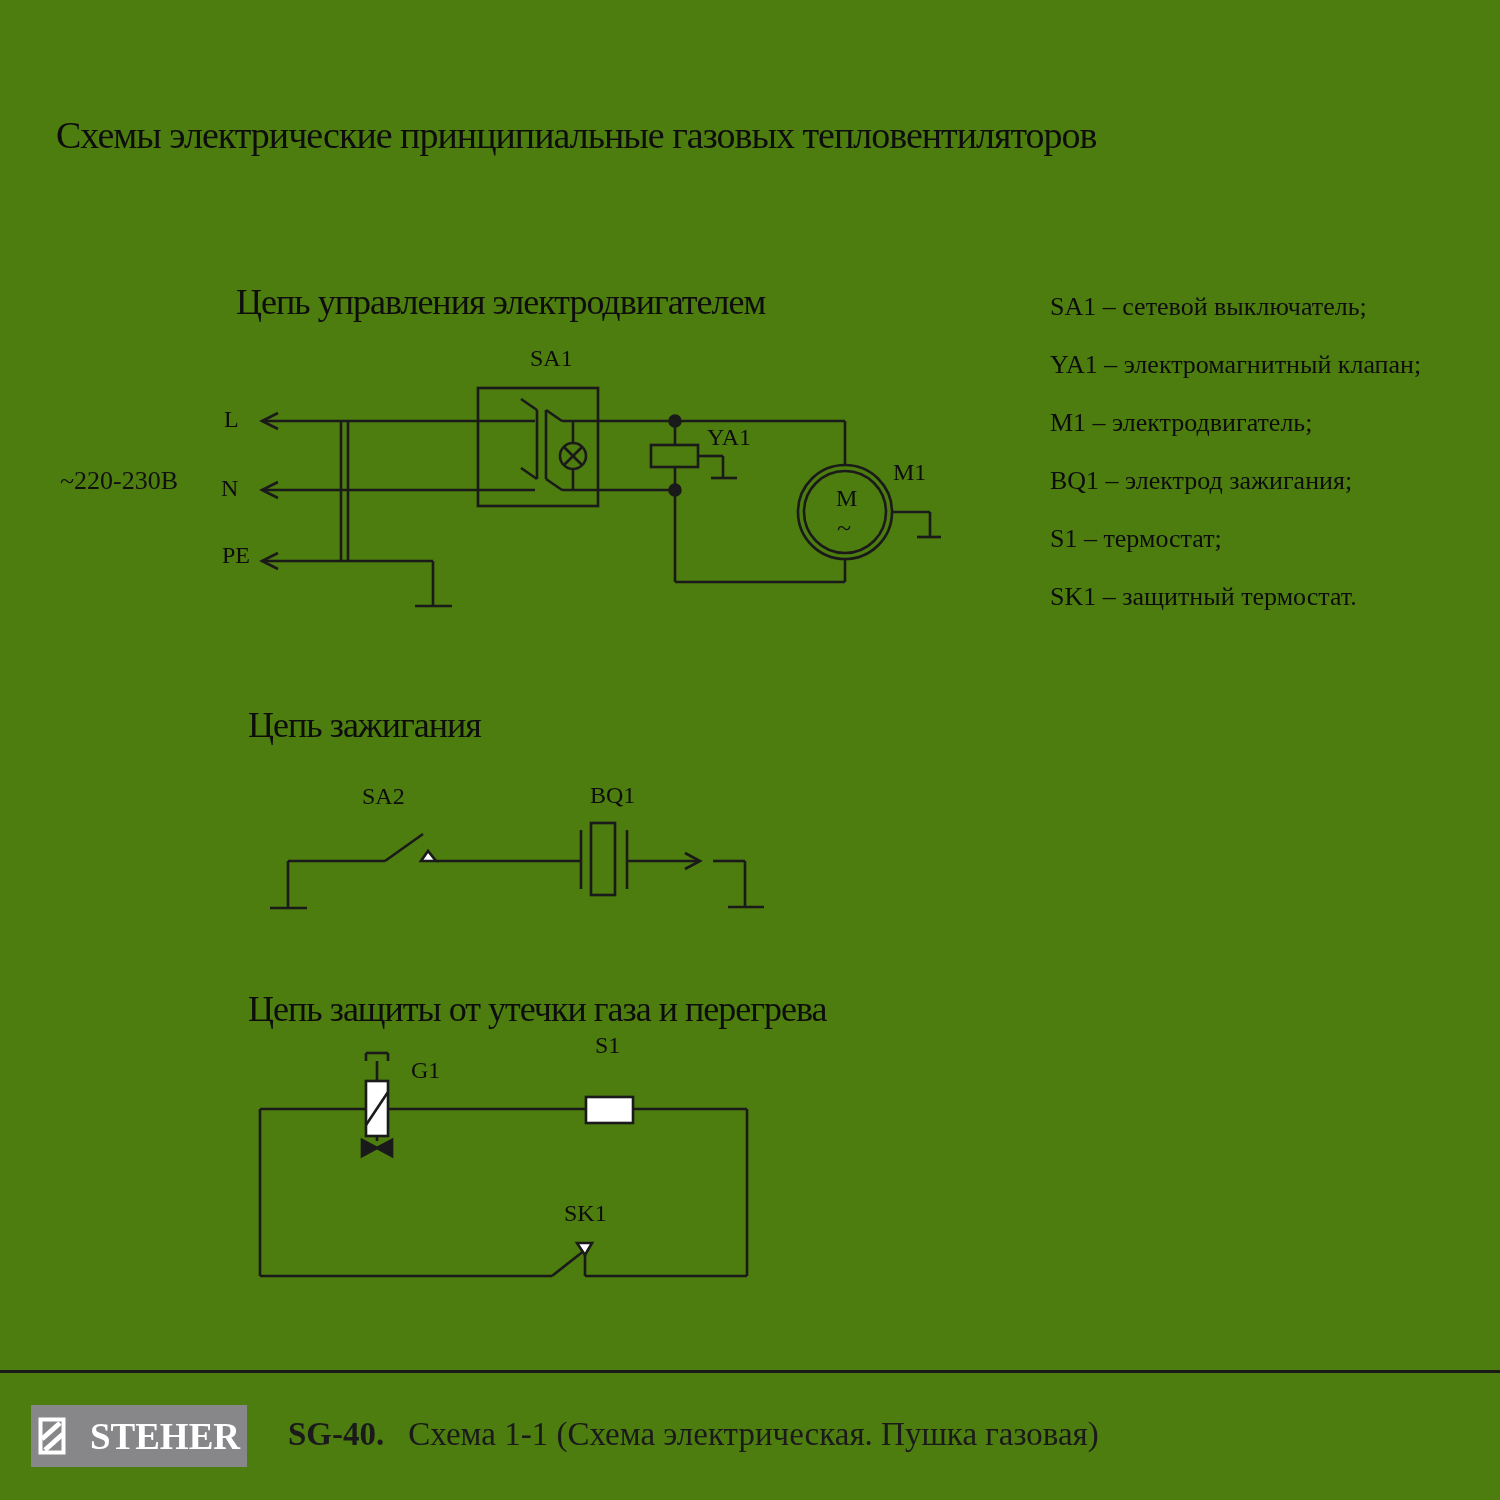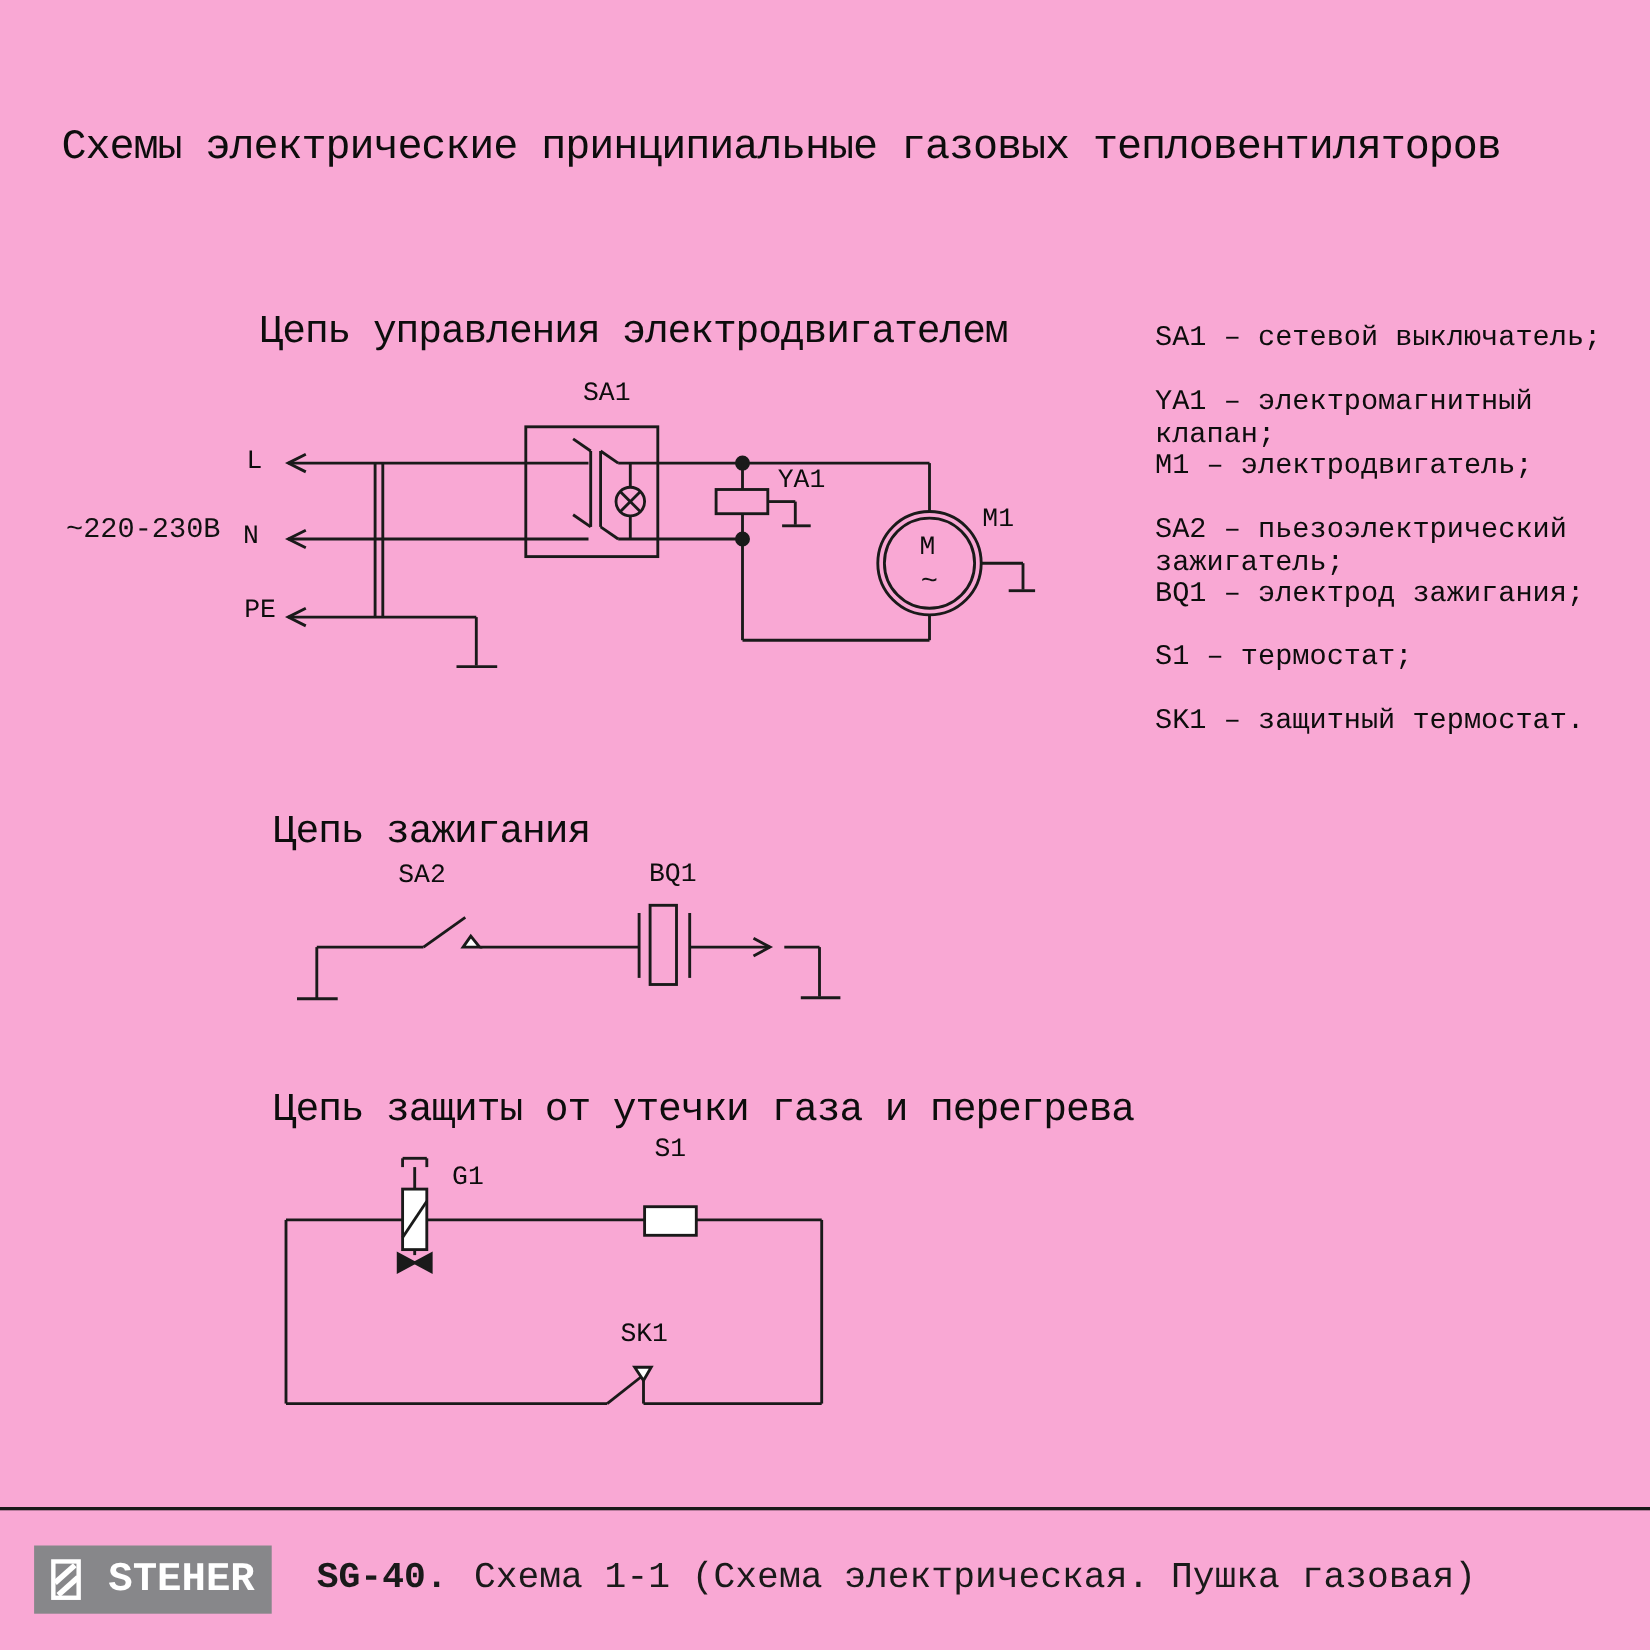--- a/index.html
+++ b/index.html
@@ -1,17 +1,17 @@
 <!DOCTYPE html>
 <html><head>
 <meta charset="utf-8">
 <style>
   html,body{margin:0;padding:0;background:#fff;}
-  #canvas{position:relative;width:1500px;height:1500px;background:#f9a8d4;overflow:hidden;
-          font-family:Liberation Mono, monospace;color:#111;}
+  #canvas{position:relative;width:1500px;height:1500px;background:#4d7c0f;overflow:hidden;
+          font-family:Liberation Serif, serif;color:#111;}
   .abs{position:absolute;white-space:nowrap;}
   .doc-title{font-size:38px;letter-spacing:-1px;color:#0d0d0d;}
   .sec-title{font-size:36px;letter-spacing:-1px;color:#0d0d0d;}
   .ref{font-size:24px;color:#0d0d0d;}
   .legend-item{font-size:26px;color:#0d0d0d;height:58px;line-height:30px;}
   #legend{position:absolute;left:1022px;top:292px;margin-left:28px;}
   #svg-art{position:absolute;left:0;top:0;}
   .footer-rule{position:absolute;left:0;top:1370px;width:1500px;height:3px;background:#1a1a1a;}
   .logo-box{position:absolute;left:31px;top:1405px;width:216px;height:62px;
             display:flex;align-items:center;justify-content:center;gap:24px;}
@@ -143,21 +143,21 @@
         <path d="M552 1276 L585 1250"></path>
         <path d="M577 1243 H592 L585 1255 Z" fill="#ffffff"></path>
         <path d="M585 1255 V1276"></path>
       </g>
     </g>
   </svg>
 
   <div class="abs doc-title" style="left:56px;top:113px;">Схемы электрические принципиальные газовых тепловентиляторов</div>
 
   <div class="abs sec-title" style="left:236px;top:281px;">Цепь управления электродвигателем</div>
-  <div class="abs sec-title" style="left:248px;top:735px;">Цепь зажигания</div>
+  <div class="abs sec-title" style="left:248px;top:704px;">Цепь зажигания</div>
   <div class="abs sec-title" style="left:248px;top:988px;">Цепь защиты от утечки газа и перегрева</div>
 
   <div class="abs" style="left:60px;top:466px;font-size:26px;">~220-230В</div>
   <div class="abs ref" style="left:224px;top:406px;">L</div>
   <div class="abs ref" style="left:221px;top:475px;">N</div>
   <div class="abs ref" style="left:222px;top:542px;">PE</div>
   <div class="abs ref" style="left:530px;top:345px;">SA1</div>
   <div class="abs ref" style="left:707px;top:424px;">YA1</div>
   <div class="abs ref" style="left:893px;top:459px;">M1</div>
   <div class="abs ref" style="left:836px;top:485px;">M</div>
@@ -167,21 +167,20 @@
   <div class="abs ref" style="left:590px;top:782px;">BQ1</div>
 
   <div class="abs ref" style="left:411px;top:1057px;">G1</div>
   <div class="abs ref" style="left:595px;top:1032px;">S1</div>
   <div class="abs ref" style="left:564px;top:1200px;">SK1</div>
 
   <div id="legend">
     <div class="legend-item">SA1 – сетевой выключатель;</div>
     <div class="legend-item">YA1 – электромагнитный клапан;</div>
     <div class="legend-item">M1 – электродвигатель;</div>
-    <div class="legend-item">SA2 – пьезоэлектрический зажигатель;</div>
     <div class="legend-item">BQ1 – электрод зажигания;</div>
     <div class="legend-item">S1 – термостат;</div>
     <div class="legend-item">SK1 – защитный термостат.</div>
   </div>
 
   <div class="footer-rule"></div>
 
   <div class="logo-box" id="logo-box" style="background: rgb(135, 135, 138);">
     <svg width="28" height="38" viewBox="0 0 28 38">
       <rect x="2.5" y="2.5" width="23" height="33" fill="none" stroke="#ffffff" stroke-width="4"></rect>

